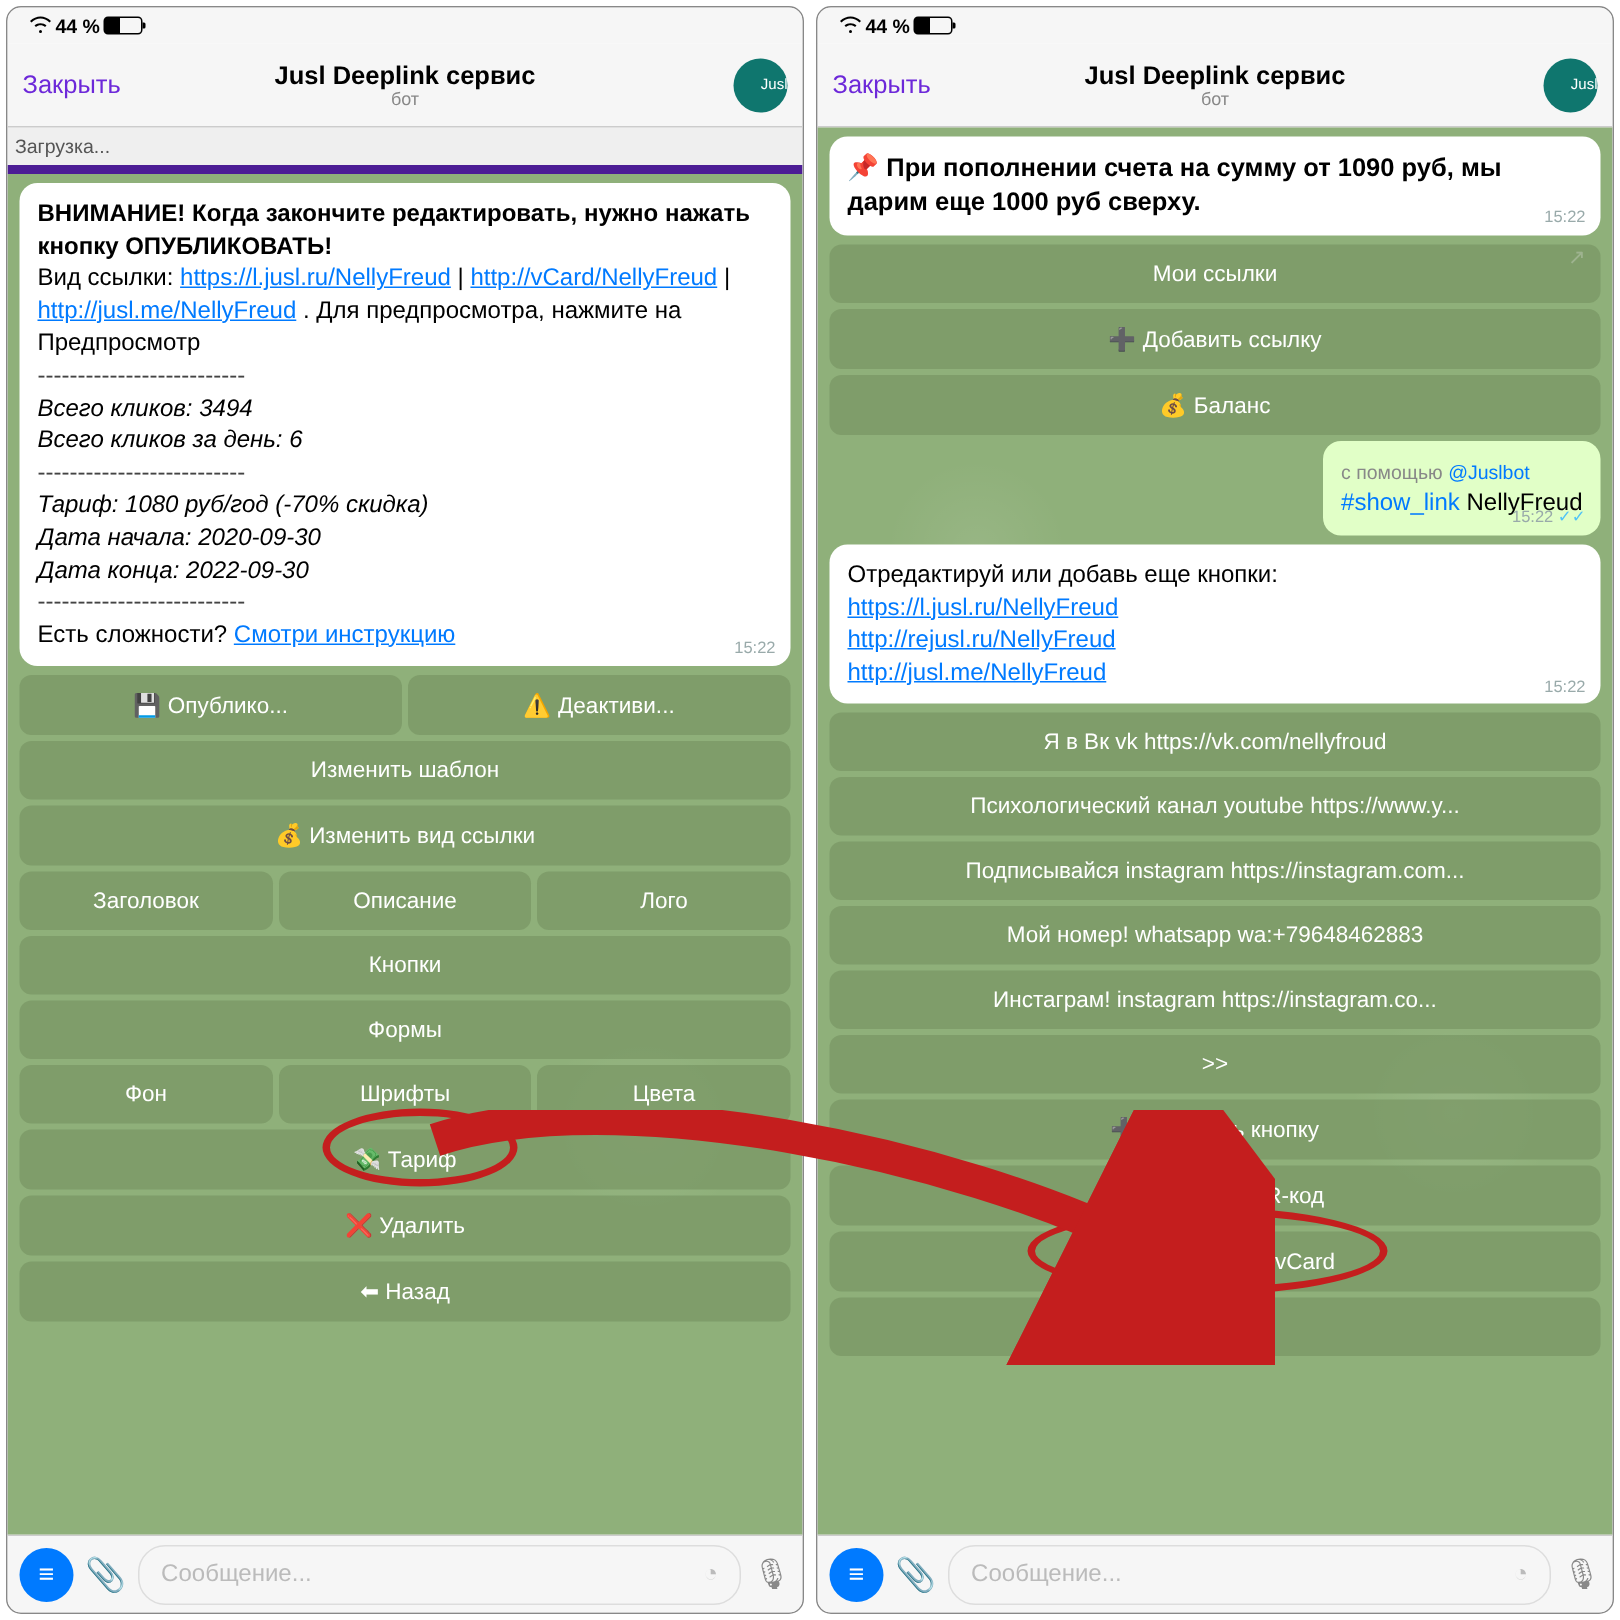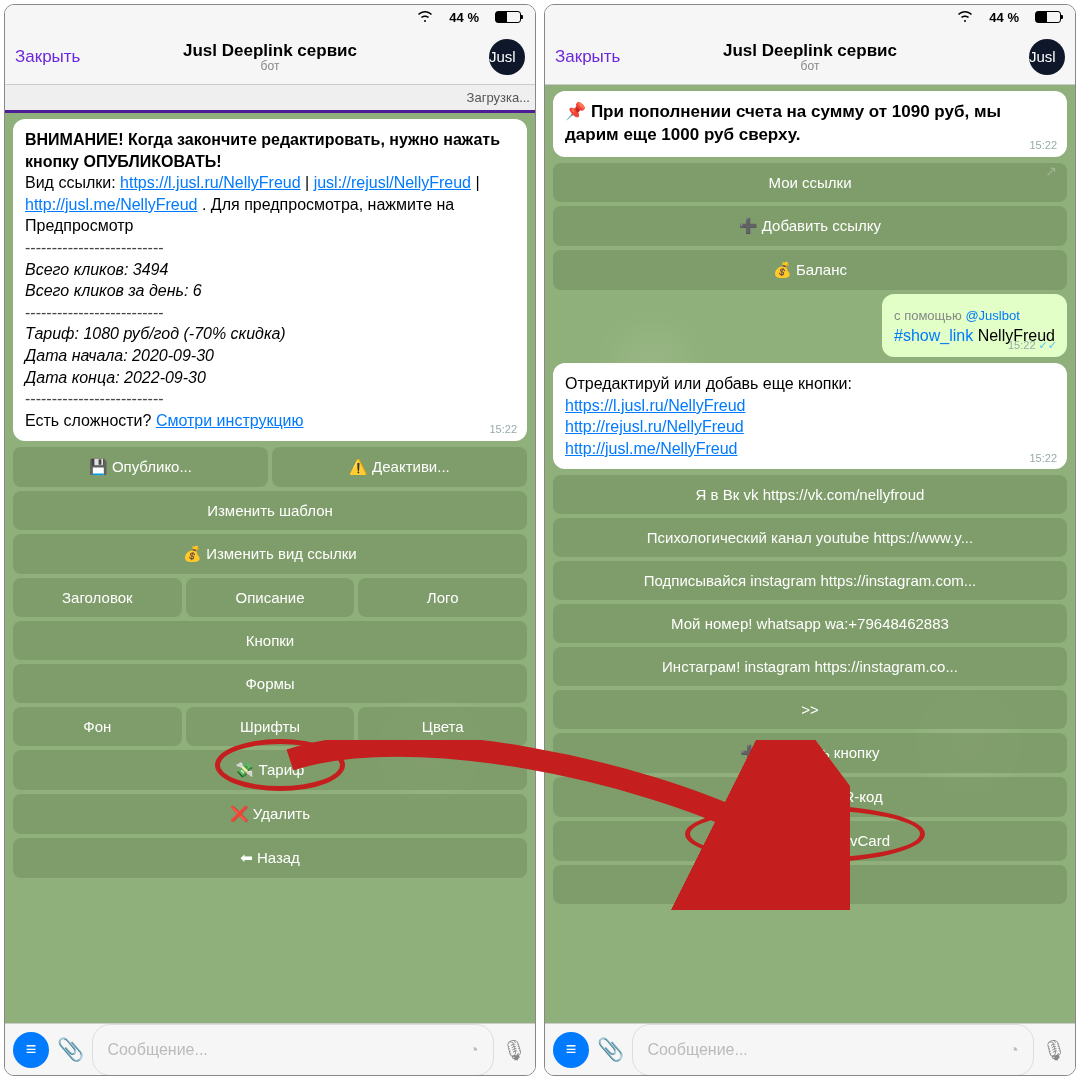--- a/index.html
+++ b/index.html
@@ -1,45 +1,45 @@
 <!DOCTYPE html>
 <html><head>
 <meta charset="utf-8">
 <style>
 *{box-sizing:border-box;margin:0;padding:0;font-family:-apple-system,Helvetica,Arial,sans-serif}
 body{width:1080px;height:1080px;background:#fff;position:relative;overflow:hidden}
 .wrap{display:flex;gap:8px;padding:4px}
 .phone{width:534px;height:1072px;border:1px solid #888;border-radius:10px;overflow:hidden;position:relative;display:flex;flex-direction:column}
-.status{height:24px;display:flex;justify-content:flex-end;align-items:center;gap:16px;padding:0 14px;font-size:13px;font-weight:600;background:#f6f6f6}
+.status{height:24px;display:flex;align-items:center;gap:2px;padding:0 14px;font-size:13px;font-weight:600;background:#f6f6f6}
 .bat{width:26px;height:12px;border:1px solid #000;border-radius:3px;position:relative}
 .bat:after{content:"";position:absolute;right:-3px;top:3px;width:2px;height:4px;background:#000;border-radius:0 1px 1px 0}
 .bat i{display:block;width:44%;height:100%;background:#000}
 .hdr{height:56px;background:#f6f6f6;border-bottom:1px solid #ccc;display:flex;align-items:center;padding:0 10px;position:relative}
 .close{color:#6d28d9;font-size:17px}
 .ttl{position:absolute;left:0;right:0;text-align:center;pointer-events:none}
 .ttl b{font-size:17px;font-weight:600}
 .ttl small{display:block;font-size:12px;color:#888;margin-top:-2px}
-.avat{width:36px;height:36px;border-radius:50%;background:#0f172a;margin-left:auto;display:flex;align-items:center;justify-content:flex-start;color:#fff;font-size:15px}
-.loading{background:#efefef;text-align:right;font-size:13px;color:#555;padding:5px;border-bottom:3px solid #4c1d95}
+.avat{width:36px;height:36px;border-radius:50%;background:#0f766e;margin-left:auto;display:flex;align-items:center;justify-content:flex-end;color:#fff;font-size:10px}
+.loading{background:#efefef;text-align:left;font-size:13px;color:#555;padding:5px;border-bottom:6px solid #4c1d95}
 .chat{flex:1;overflow:hidden;background:#8fb07a;background-image:radial-gradient(circle at 20% 30%,rgba(255,255,255,.08) 0,transparent 60px),radial-gradient(circle at 80% 70%,rgba(255,255,255,.08) 0,transparent 70px);padding:6px 8px;position:relative}
 .bubble{background:#fff;border-radius:12px;padding:10px 12px;font-size:16px;line-height:1.35;margin-bottom:6px;position:relative}
 .bubble.out{background:#e1ffc7;margin-left:auto;width:fit-content;max-width:80%}
 .tm{position:absolute;right:10px;bottom:4px;font-size:11px;color:#9aa}
 .tm.ok:after{content:" ✓✓";color:#4fc3f7}
 .btns{display:flex;flex-direction:column;gap:4px;margin-bottom:4px}
 .row3{display:flex;gap:4px}
 .row3>*{flex:1}
 .kb{background:rgba(120,150,100,.72);color:#fff;text-align:center;padding:11px 6px;border-radius:8px;font-size:15px;white-space:nowrap;overflow:hidden;text-overflow:ellipsis;position:relative}
 .link{color:#007aff;text-decoration:underline}
 .hash{color:#007aff}
 .sep{color:#444}
 .footer{height:52px;background:#f6f6f6;border-top:1px solid #ccc;display:flex;align-items:center;gap:8px;padding:0 8px}
 .menu{width:36px;height:36px;border-radius:50%;background:#007aff;color:#fff;display:flex;align-items:center;justify-content:center;font-size:18px}
 .clip{color:#888;font-size:22px}
-.inp{flex:1;height:52px;border:1px solid #ddd;border-radius:18px;padding:0 14px;display:flex;align-items:center;color:#bbb;font-size:16px}
+.inp{flex:1;height:40px;border:1px solid #ddd;border-radius:18px;padding:0 14px;display:flex;align-items:center;color:#bbb;font-size:16px}
 .mic{color:#888;font-size:20px}
 .circle{position:absolute;border:5px solid #c41e1e;border-radius:50%;pointer-events:none}
 .arrow-svg{position:absolute;left:210px;top:740px;width:640px;height:170px;pointer-events:none}
 .share{position:absolute;right:10px;top:0;color:#fff;font-size:14px}
 em{font-style:italic}
 </style>
 </head>
 <body>
 
 <div class="wrap">
@@ -60,21 +60,21 @@
   <span class="close">Закрыть</span>
   <div class="ttl"><b>Jusl Deeplink сервис</b><small>бот</small></div>
   <div class="avat">
           <span>Jusl</span>
         </div>
  </div>
  <div class="loading">Загрузка...</div>
  <div class="chat">
   <div class="bubble">
    <b>ВНИМАНИЕ! Когда закончите редактировать, нужно нажать кнопку ОПУБЛИКОВАТЬ!</b><br>
-   <span>Вид ссылки: </span><a class="link">https://l.jusl.ru/NellyFreud</a> | <a class="link">jusl://rejusl/NellyFreud</a> | <a class="link">http://jusl.me/NellyFreud</a><span> . Для предпросмотра, нажмите на Предпросмотр</span>
+   <span>Вид ссылки: </span><a class="link">https://l.jusl.ru/NellyFreud</a> | <a class="link">http://vCard/NellyFreud</a> | <a class="link">http://jusl.me/NellyFreud</a><span> . Для предпросмотра, нажмите на Предпросмотр</span>
    <div class="sep">--------------------------</div>
    <em>Всего кликов: 3494</em><br><em>Всего кликов за день: 6</em>
    <div class="sep">--------------------------</div>
    <em>Тариф: 1080 руб/год (-70% скидка)</em><br><em>Дата начала: 2020-09-30</em><br><em>Дата конца: 2022-09-30</em>
    <div class="sep">--------------------------</div>
    <span>Есть сложности? </span><a class="link">Смотри инструкцию</a>
    <span class="tm">15:22</span>
   </div>
   <div class="btns">
    <div class="row3">

